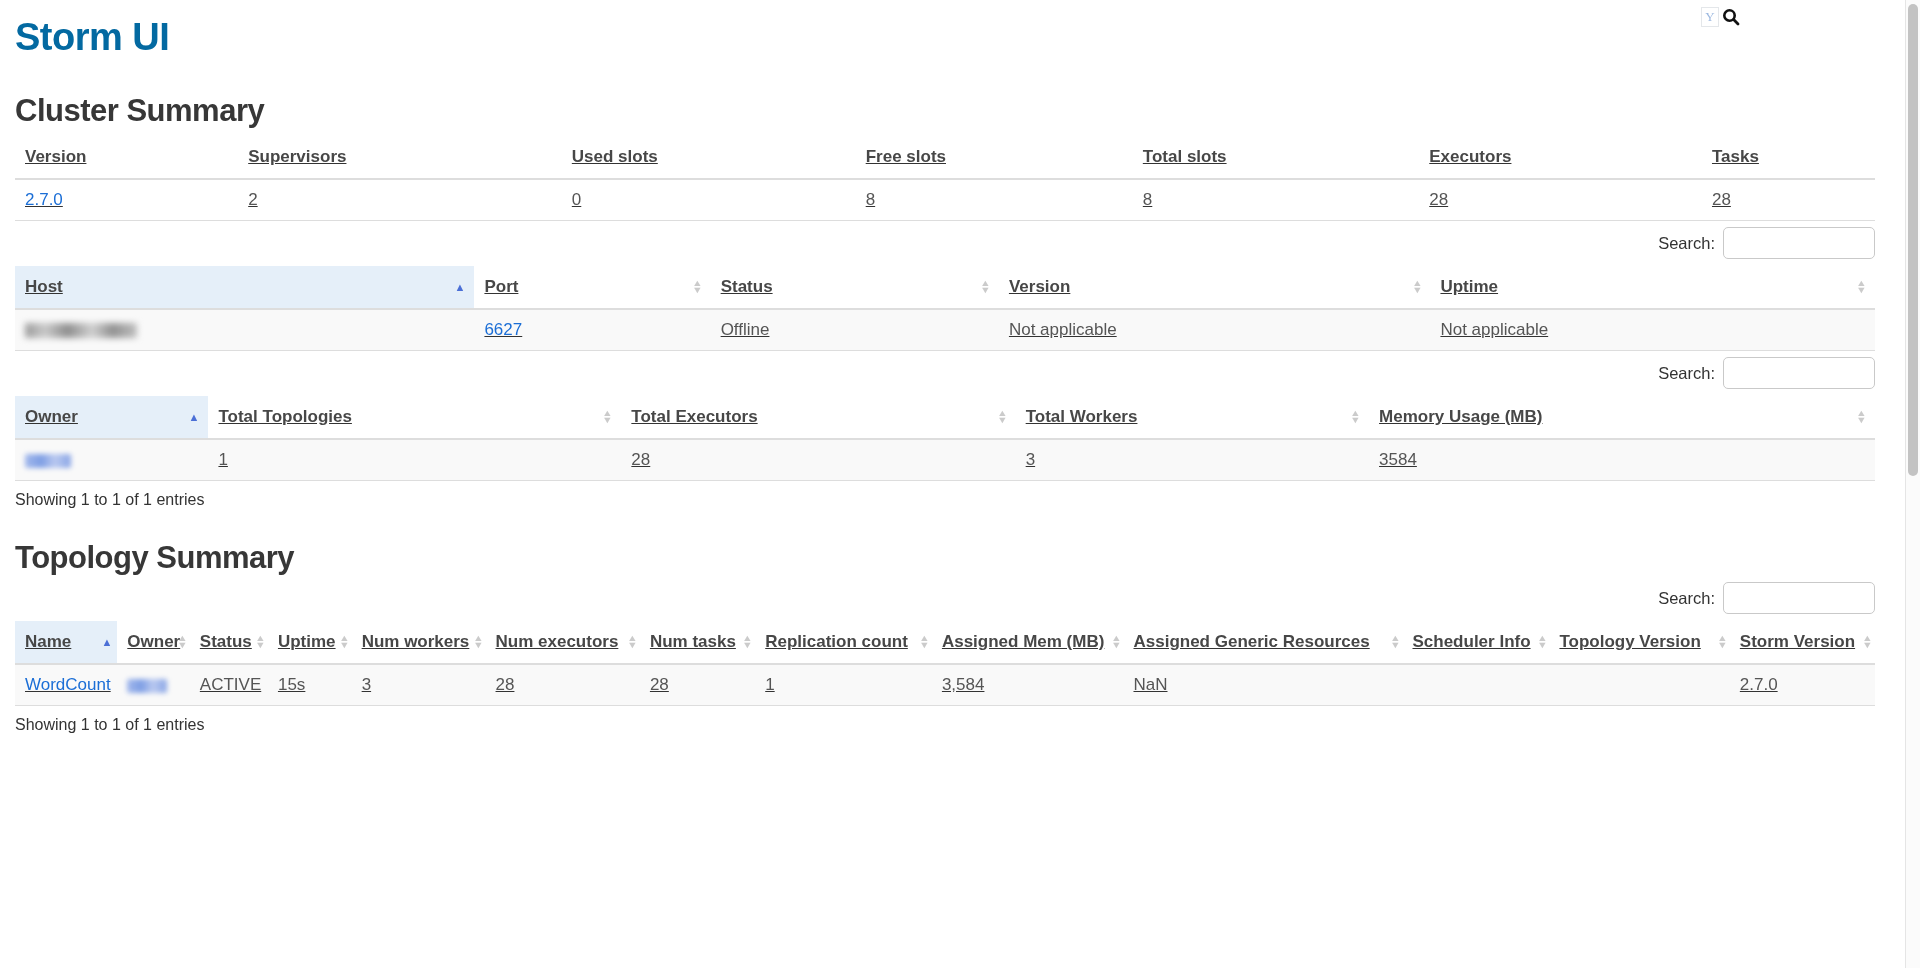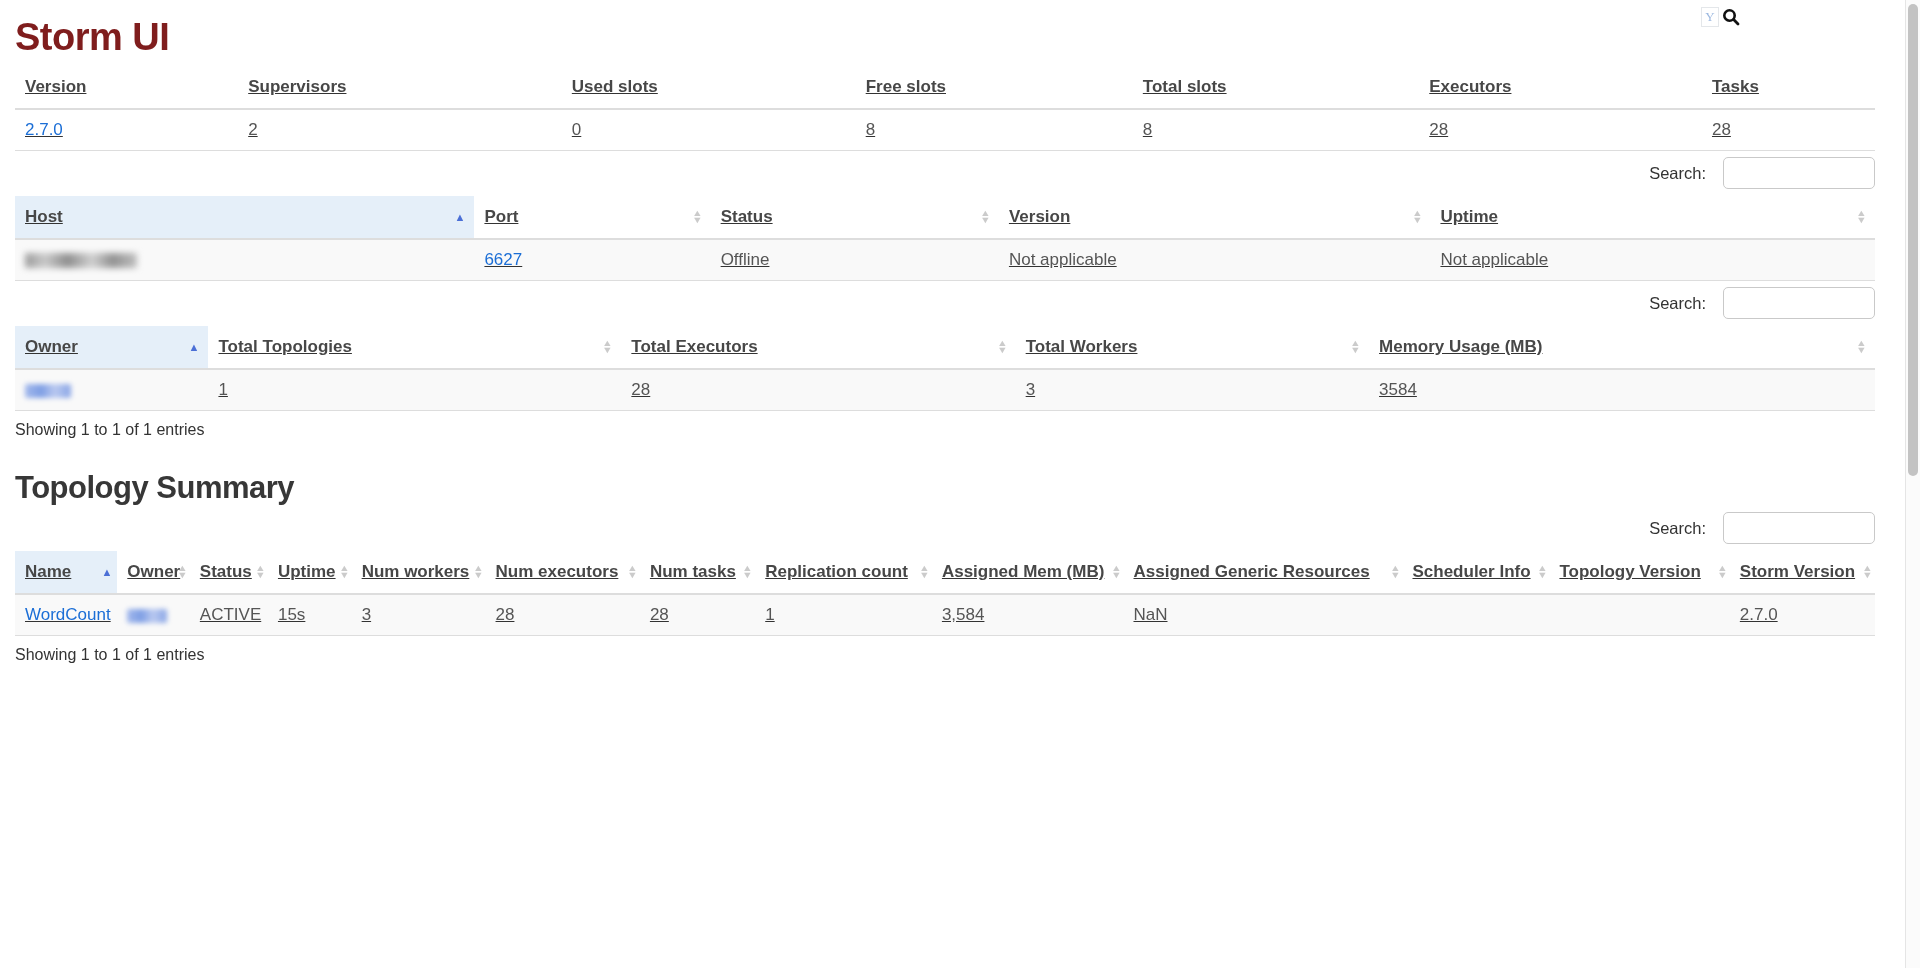--- a/index.html
+++ b/index.html
@@ -7,41 +7,41 @@
   body {
     font-family: "Liberation Sans", sans-serif;
     background: #ffffff;
     color: #333;
     overflow: hidden;
     position: relative;
   }
   .content { padding: 0 30px 0 15px; width: 1905px; }
 
   h1.page-title {
-    font-size: 38px; font-weight: bold; color: #7f1d1d;
+    font-size: 38px; font-weight: bold; color: #0369a1;
     margin: 16px 0 0 0; letter-spacing: -0.5px;
   }
   h2.section-heading {
     font-size: 31px; font-weight: bold; color: #373737;
     margin: 31px 0 0 0; letter-spacing: -0.5px;
   }
 
   
   .topbar-icons { position: absolute; top: 7px; left: 1701px; display: flex; align-items: center; gap: 3px; }
   .img-ph {
     width: 18px; height: 20px; border: 1px solid #e4e7ea;
     color: #9cb8e0; font-size: 13px; display: flex; align-items: center; justify-content: center;
     font-family: "Liberation Serif", serif;
   }
   .search-glyph { display: inline-flex; }
 
   
   .search-row {
     display: flex; justify-content: flex-end; align-items: center;
-    gap: 17px; margin-top: 6px; height: 32px;
+    gap: 8px; margin-top: 6px; height: 32px;
   }
   .search-row label { font-size: 16.5px; color: #333; }
   .search-row input {
     width: 152px; height: 32px; border: 1px solid #c9c9c9; border-radius: 5px;
     font-size: 16px; padding: 0 8px; outline: none; background: #fff;
   }
 
   table { width: 100%; border-collapse: collapse; table-layout: fixed; margin-top: 7px; text-decoration: underline; }
   th {
     text-align: left; font-weight: bold; color: #474747; font-size: 17px;
@@ -97,20 +97,21 @@
       <circle cx="7.5" cy="7.5" r="5.2" fill="none" stroke="#111" stroke-width="2.6"></circle>
       <line x1="11.6" y1="11.6" x2="16" y2="16" stroke="#111" stroke-width="2.8" stroke-linecap="round"></line>
     </svg>
   </span>
 </div>
 
 <div class="content">
 
   <h1 class="page-title">Storm UI</h1>
 
+  <h2 class="section-heading" style="margin-top:34px">Cluster Summary</h2>
 
   <table class="plain">
     <colgroup>
       <col style="width:12%">
         <col style="width:17.4%">
         <col style="width:15.8%">
         <col style="width:14.9%">
       <col style="width:15.4%">
         <col style="width:15.2%">
         <col style="width:9.3%">

